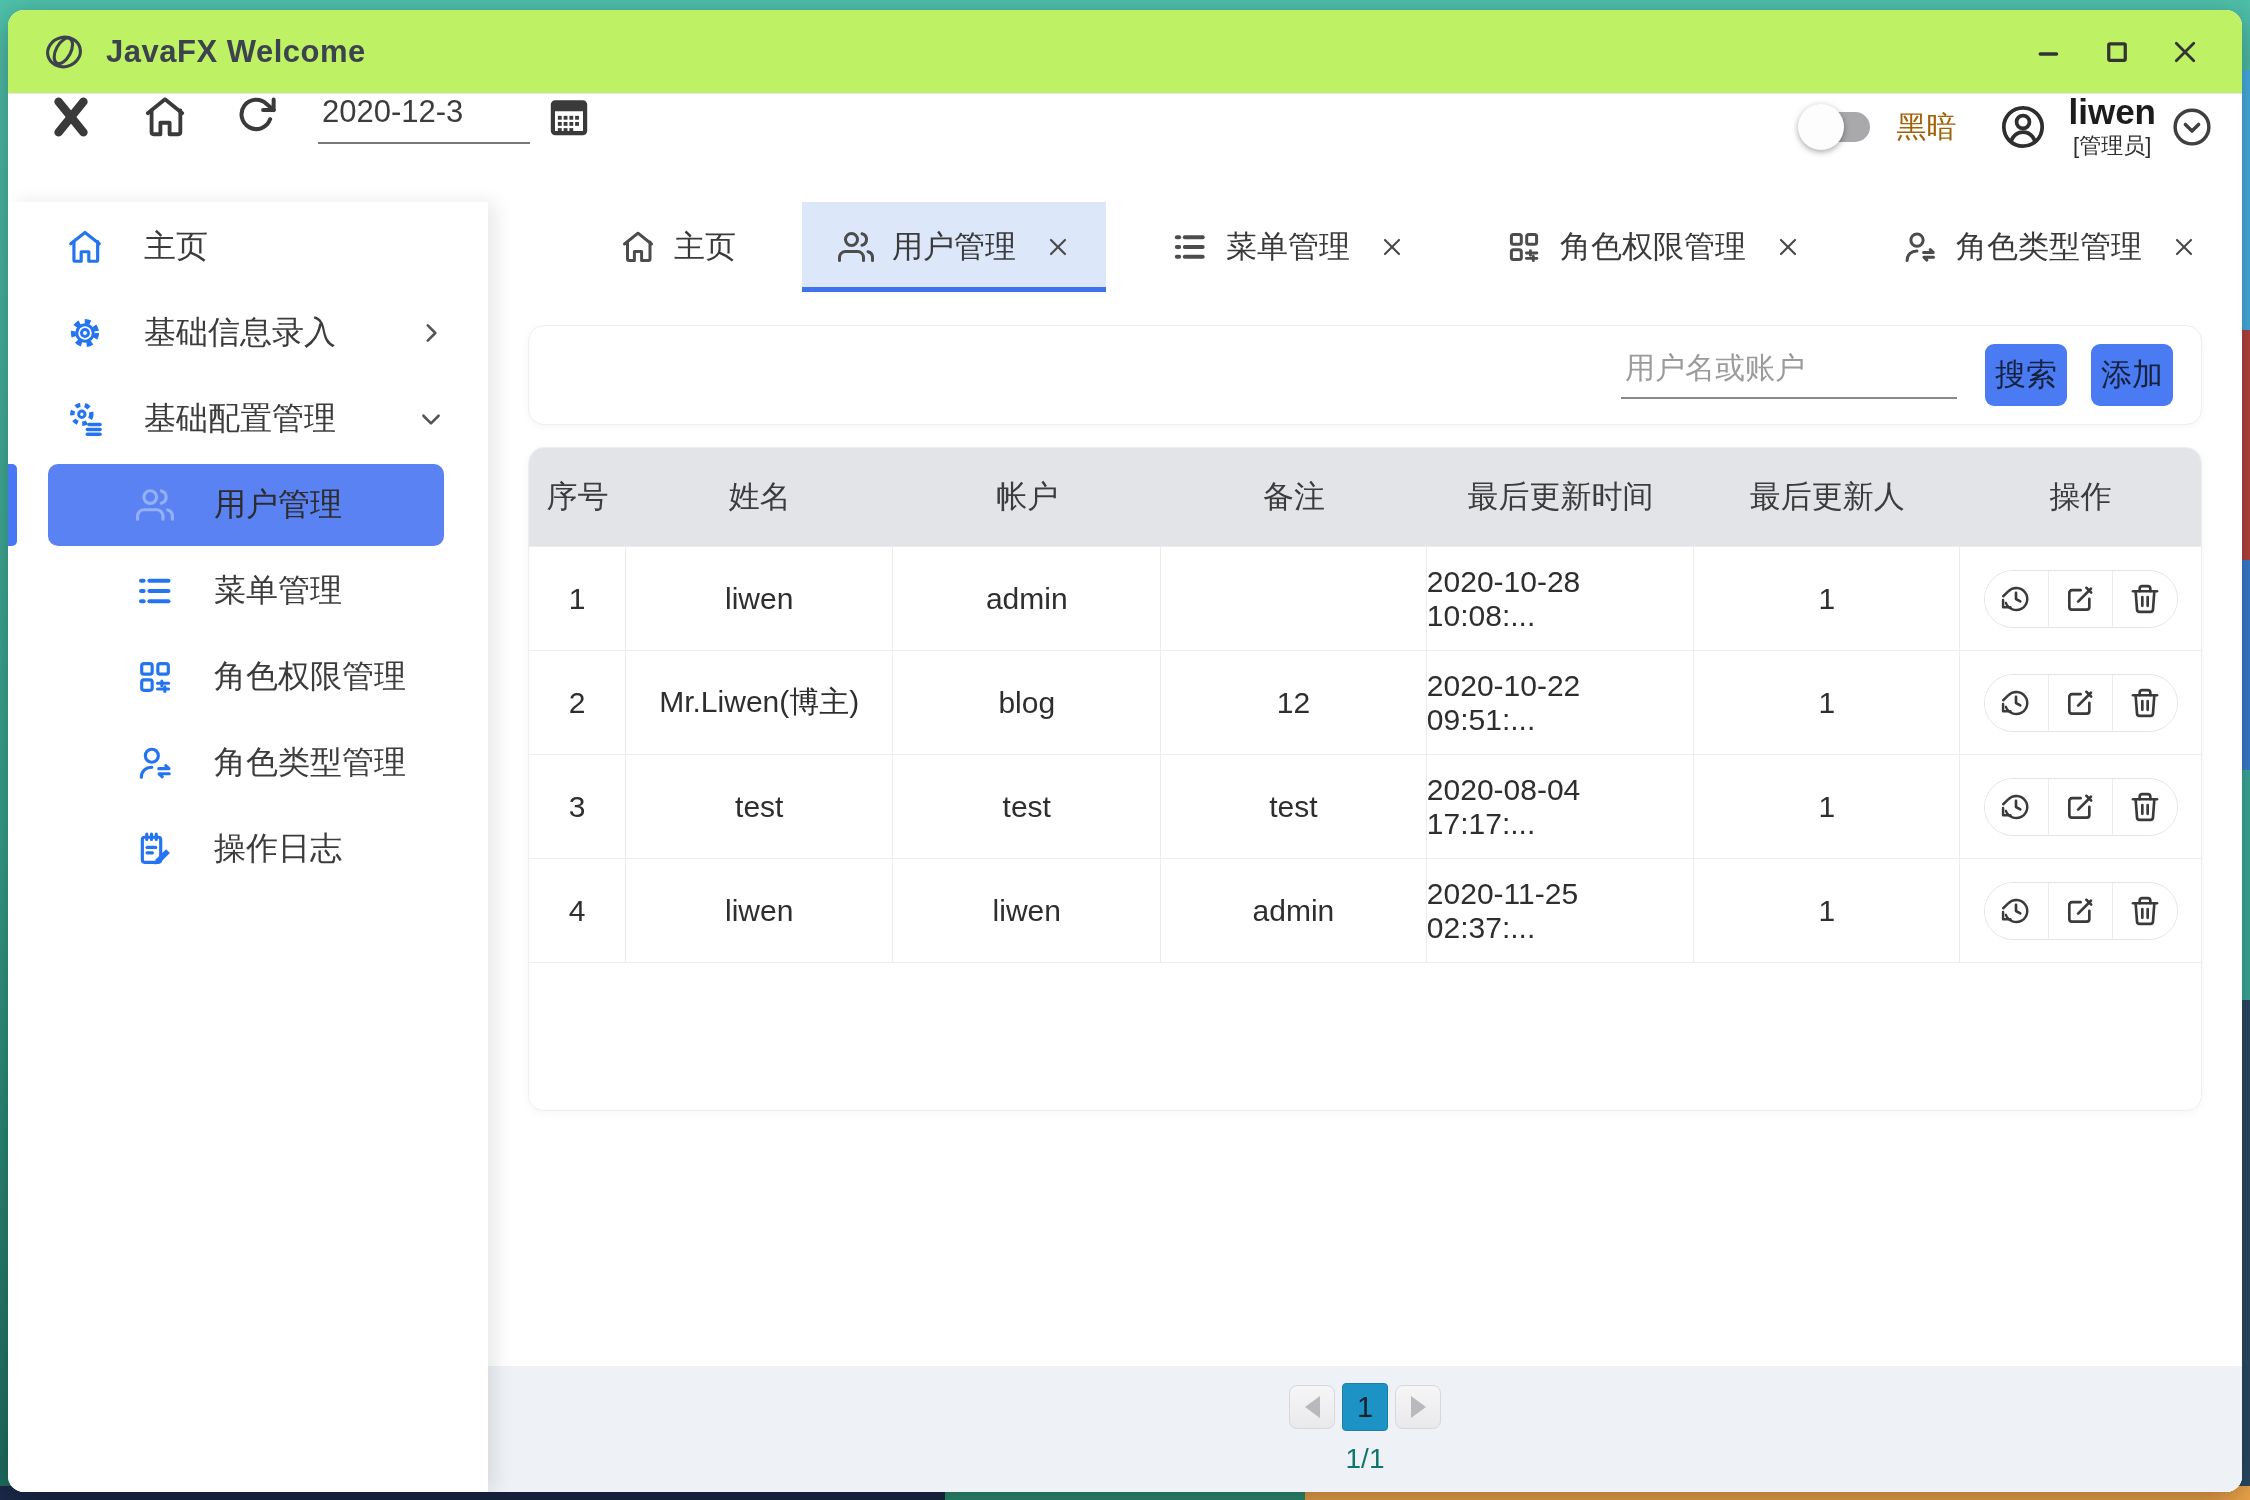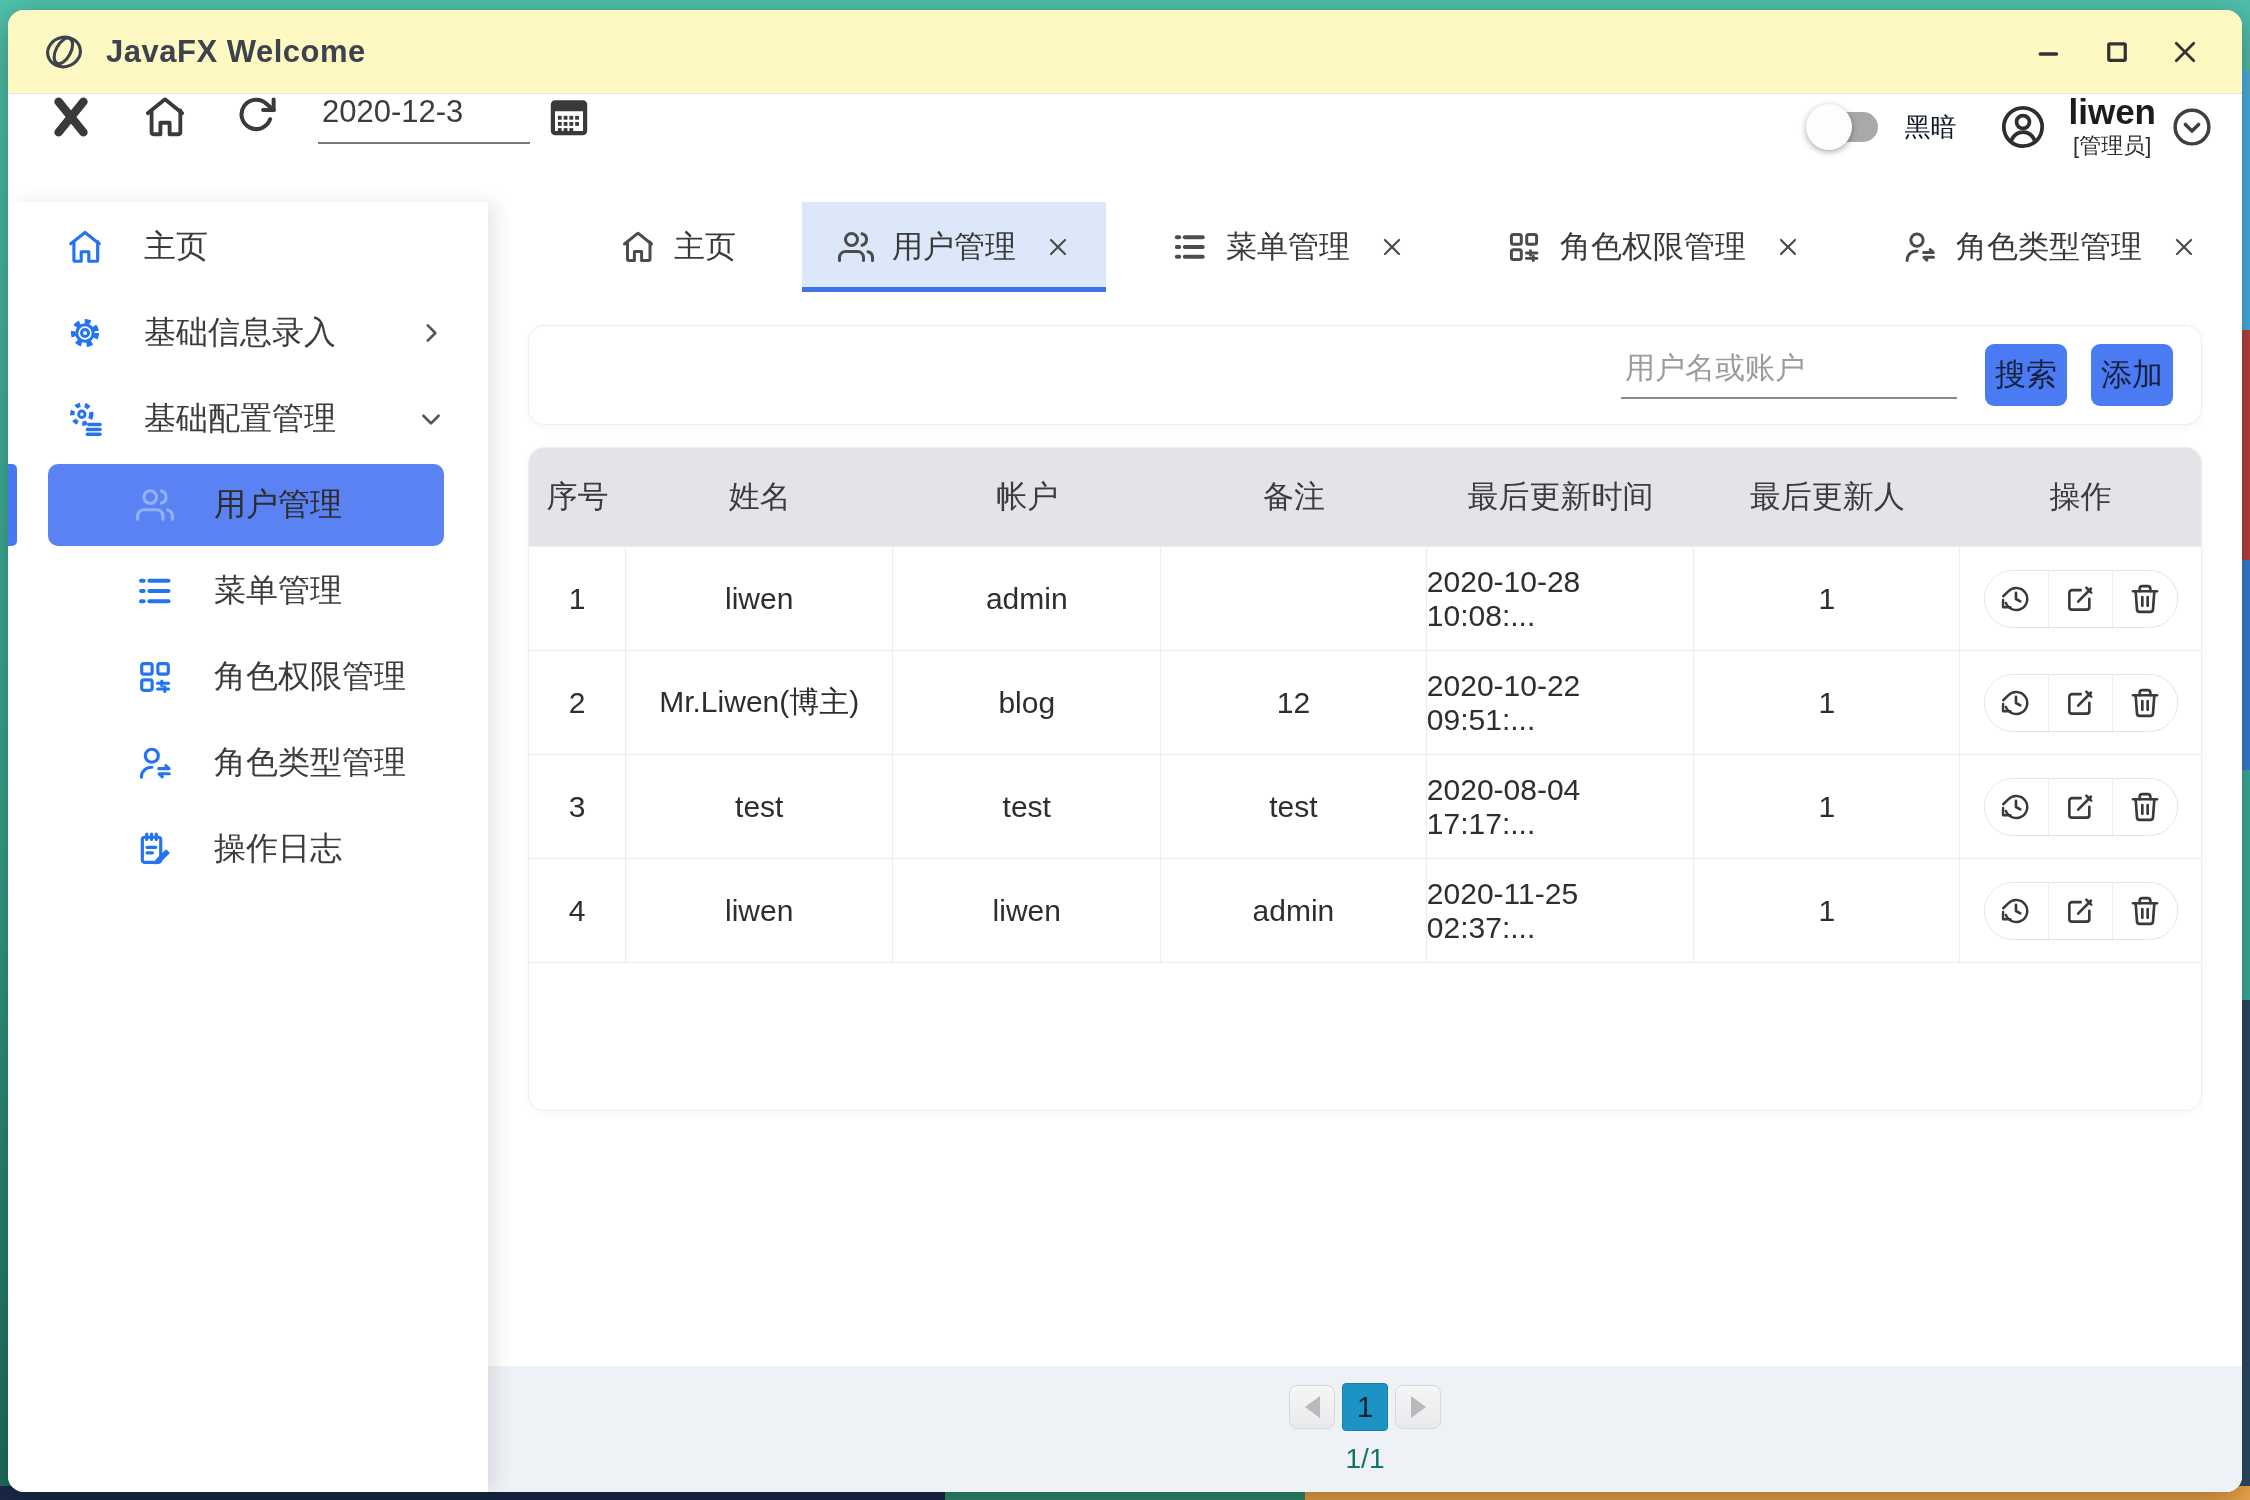--- a/index.html
+++ b/index.html
@@ -22,41 +22,41 @@
   .desk-bottom div:nth-child(2){width:16%;background:#2e8f74;}
   .desk-bottom div:nth-child(3){flex:1;background:#f0a64a;}
 
   .window{
     position:absolute; left:8px; top:10px; width:2234px; height:1482px;
     background:#fff; border-radius:16px; overflow:hidden; z-index:2;
     box-shadow:0 8px 34px rgba(0,0,0,.35);
     color:#333;
   }
   
-  .titlebar{height:84px;background:#fef9c3;display:flex;align-items:center;padding:0 34px;border-bottom:1px solid #e4e6ea;}
+  .titlebar{height:84px;background:#bef264;display:flex;align-items:center;padding:0 34px;border-bottom:1px solid #e4e6ea;}
   .logo{width:44px;height:44px;color:#3d434e;margin-right:20px;flex:none;}
   .title{font-size:31px;font-weight:600;color:#3d434e;letter-spacing:.5px;}
   .win-controls{margin-left:auto;display:flex;align-items:center;gap:22px;}
   .win-btn{width:46px;height:46px;display:flex;align-items:center;justify-content:center;color:#333;}
   .win-btn svg{width:30px;height:30px;}
   
   .toolbar{height:108px;background:#fff;display:flex;align-items:flex-start;padding:0 20px 0 40px;}
   .tool-ico{width:46px;height:46px;color:#3a3a3a;flex:none;}
   .tb-x{margin-right:48px;}
   .tb-home{margin-right:48px;}
   .tb-refresh{width:42px;height:42px;margin-right:40px;}
   .date-field{width:212px;border:none;outline:none;font-size:31px;color:#3c3c3c;
     border-bottom:2px solid #777;padding:0 4px 12px 4px;background:transparent;
     font-family:"Liberation Sans",sans-serif;}
   .tb-cal{margin-left:16px;width:46px;height:46px;}
   .tb-right{margin-left:auto;display:flex;align-items:center;}
   .toggle{position:relative;width:64px;height:30px;background:#a9a9ab;border-radius:15px;flex:none;}
   .toggle .thumb{position:absolute;left:-8px;top:-8px;width:46px;height:46px;border-radius:50%;
     background:#fdfdfd;box-shadow:0 2px 6px rgba(0,0,0,.35);}
-  .dark-label{font-size:26px;color:#0f172a;margin:0 42px 0 26px;}
+  .dark-label{font-size:30px;color:#a16207;margin:0 42px 0 26px;}
   .avatar{width:50px;height:50px;color:#2e2e2e;flex:none;margin-right:20px;}
   .user-block{display:flex;flex-direction:column;align-items:center;margin-right:14px;}
   .user-name{font-size:35px;font-weight:bold;color:#1c1c1c;line-height:1.05;}
   .user-role{font-size:22px;color:#2d2d2d;}
   .chev-circle{width:44px;height:44px;color:#3f3f3f;margin-right:8px;}
   
   .app-body{display:flex;height:1290px;}
   .sidebar{width:480px;background:#fff;position:relative;z-index:5;
     box-shadow:8px 0 18px rgba(0,0,0,.09);padding-top:2px;}
   .side-item{height:86px;display:flex;align-items:center;position:relative;cursor:pointer;}

